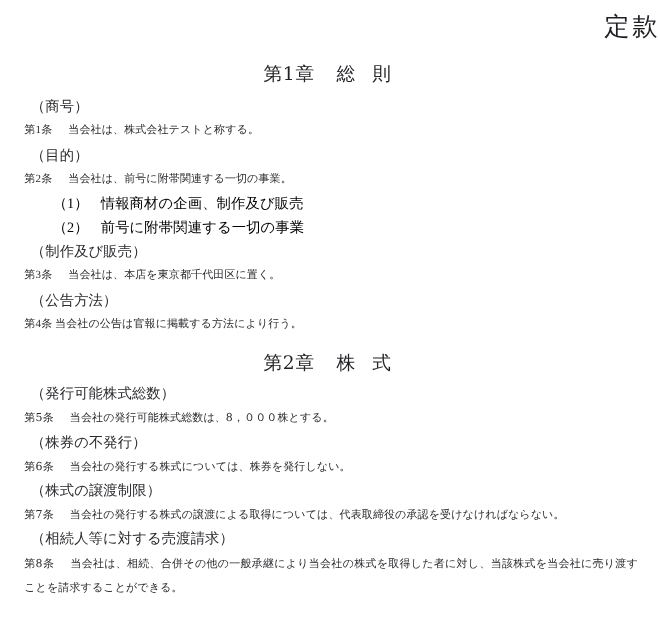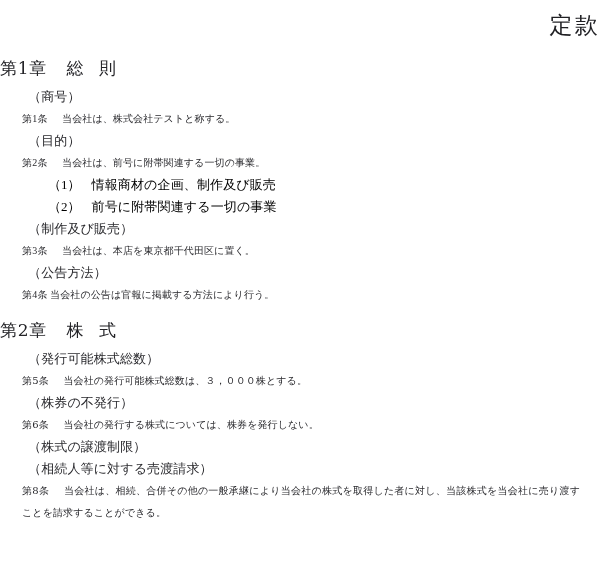--- a/index.html
+++ b/index.html
@@ -29,20 +29,21 @@
     font-size: 23px;
     line-height: 1.15;
     font-weight: 400;
     letter-spacing: 0.10em;
     margin: 12px 0 0 0;
     color: #1f1f23;
   }
 
   
   .chapter-heading {
+    text-align: center;
     font-size: 17px;
     line-height: 1.2;
     font-weight: 400;
     letter-spacing: 0.04em;
     color: #232327;
   }
   .chapter-1 { margin: 20px 0 0 0; }
   .chapter-2 { margin: 14px 0 0 0; }
 
   .chapter-label { letter-spacing: 0.04em; }
@@ -128,22 +129,23 @@
         <p class="sub-item"><span class="sub-num">（1）</span><span class="sub-gap"></span><span>情報商材の企画、制作及び販売</span></p>
         <p class="sub-item"><span class="sub-num">（2）</span><span class="sub-gap"></span><span>前号に附帯関連する一切の事業</span></p>
         <p class="caption">（制作及び販売）</p>
         <p class="article single"><span class="art-no">第3条</span><span class="art-gap"></span><span>当会社は、本店を東京都千代田区に置く。</span></p>
         <p class="caption">（公告方法）</p>
         <p class="article single"><span class="art-no">第4条</span><span class="art-gap-narrow"></span><span>当会社の公告は官報に掲載する方法により行う。</span></p>
       </div>
       <h2 class="chapter-heading chapter-2"><span class="chapter-label">第2章</span><span class="chapter-gap"></span><span class="chapter-name">株 式</span></h2>
       <div class="body-block block-2">
         <p class="caption">（発行可能株式総数）</p>
-        <p class="article single"><span class="art-no">第5条</span><span class="art-gap"></span><span>当会社の発行可能株式総数は、３，０００株とする。</span></p>
+        <p class="article single"><span class="art-no">第5条</span><span class="art-gap"></span><span>当会社の発行可能株式総数は、8，０００株とする。</span></p>
         <p class="caption">（株券の不発行）</p>
         <p class="article single"><span class="art-no">第6条</span><span class="art-gap"></span><span>当会社の発行する株式については、株券を発行しない。</span></p>
         <p class="caption">（株式の譲渡制限）</p>
+        <p class="article"><span class="art-no">第7条</span><span class="art-gap"></span><span>当会社の発行する株式の譲渡による取得については、代表取締役の承認を受けなければならない。</span></p>
         <p class="caption">（相続人等に対する売渡請求）</p>
         <p class="article"><span class="art-no">第8条</span><span class="art-gap"></span><span>当会社は、相続、合併その他の一般承継により当会社の株式を取得した者に対し、当該株式を当会社に売り渡すことを請求することができる。</span></p>
       </div>
     </div>
 
 </div>
 
 </body></html>

